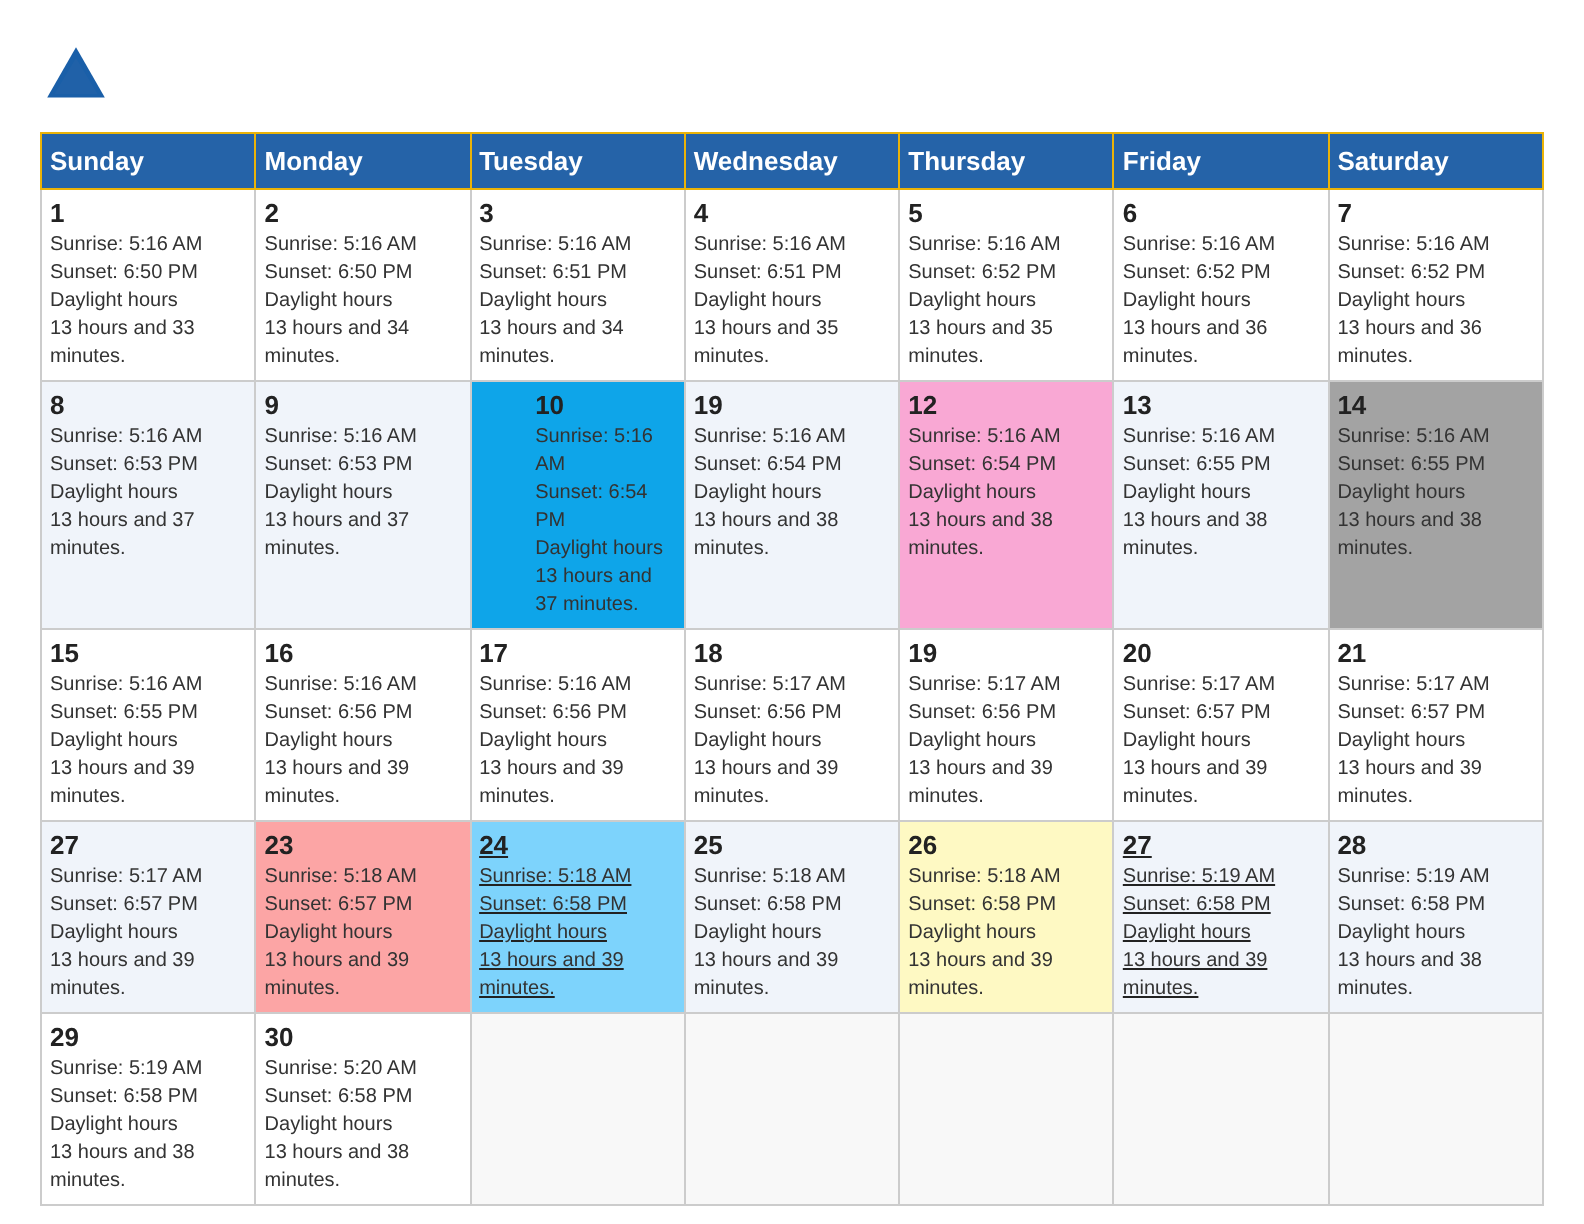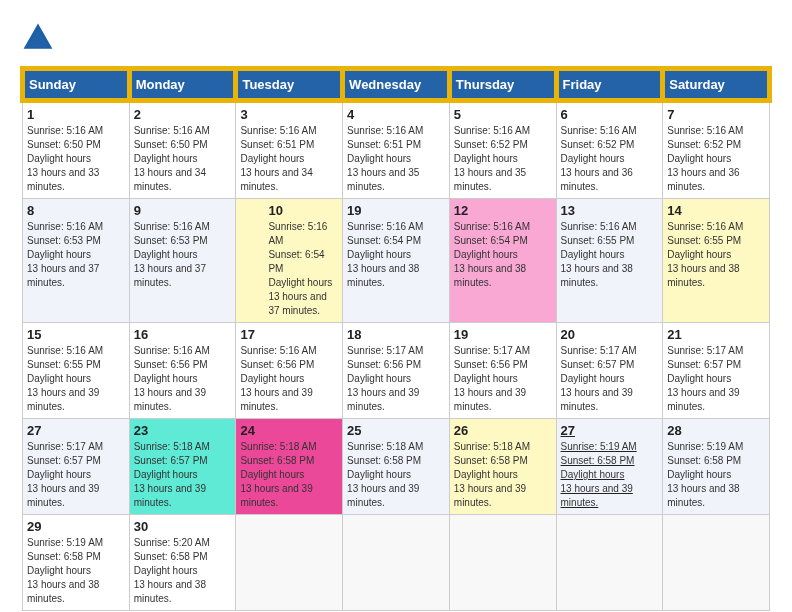--- a/index.html
+++ b/index.html
@@ -49,21 +49,21 @@
       border-collapse: collapse;
       table-layout: fixed;
     }
     thead tr th {
       background-color: #2563a8;
       color: #fff;
       padding: 6px 4px;
       font-size: 13px;
       font-weight: bold;
       text-align: left;
-      border: 5px solid #eab308;
+      border: 1px solid #eab308;
     }
     tbody tr td {
       vertical-align: top;
       padding: 4px 4px;
       font-size: 10.5px;
       color: #222;
       border: 1px solid #ccc;
       background: #fff;
       height: 80px;
     }
@@ -150,37 +150,37 @@
       </tr>
       <tr>
         <td style="background: rgb(240, 244, 250);">
           <span class="day-num">8</span>
           <div class="day-info">Sunrise: 5:16 AM<br>Sunset: 6:53 PM<br>Daylight hours<br>13 hours and 37 minutes.</div>
         </td>
         <td style="background: rgb(240, 244, 250);">
           <span class="day-num">9</span>
           <div class="day-info">Sunrise: 5:16 AM<br>Sunset: 6:53 PM<br>Daylight hours<br>13 hours and 37 minutes.</div>
         </td>
-        <td style="background: #fef9c3; padding-left: 32px;">
+        <td style="background: #0ea5e9; padding-left: 32px;">
           <span class="day-num">10</span>
           <div class="day-info">Sunrise: 5:16 AM<br>Sunset: 6:54 PM<br>Daylight hours<br>13 hours and 37 minutes.</div>
         </td>
         <td style="background: rgb(240, 244, 250);">
           <span class="day-num">19</span>
           <div class="day-info">Sunrise: 5:16 AM<br>Sunset: 6:54 PM<br>Daylight hours<br>13 hours and 38 minutes.</div>
         </td>
         <td style="background: #f9a8d4;">
           <span class="day-num">12</span>
           <div class="day-info">Sunrise: 5:16 AM<br>Sunset: 6:54 PM<br>Daylight hours<br>13 hours and 38 minutes.</div>
         </td>
         <td style="background: rgb(240, 244, 250);">
           <span class="day-num">13</span>
           <div class="day-info">Sunrise: 5:16 AM<br>Sunset: 6:55 PM<br>Daylight hours<br>13 hours and 38 minutes.</div>
         </td>
-        <td style="background: #fef9c3;">
+        <td style="background: #a3a3a3;">
           <span class="day-num">14</span>
           <div class="day-info">Sunrise: 5:16 AM<br>Sunset: 6:55 PM<br>Daylight hours<br>13 hours and 38 minutes.</div>
         </td>
       </tr>
       <tr>
         <td>
           <span class="day-num">15</span>
           <div class="day-info">Sunrise: 5:16 AM<br>Sunset: 6:55 PM<br>Daylight hours<br>13 hours and 39 minutes.</div>
         </td>
         <td>
@@ -206,25 +206,25 @@
         <td>
           <span class="day-num">21</span>
           <div class="day-info">Sunrise: 5:17 AM<br>Sunset: 6:57 PM<br>Daylight hours<br>13 hours and 39 minutes.</div>
         </td>
       </tr>
       <tr>
         <td style="background: rgb(240, 244, 250);">
           <span class="day-num">27</span>
           <div class="day-info">Sunrise: 5:17 AM<br>Sunset: 6:57 PM<br>Daylight hours<br>13 hours and 39 minutes.</div>
         </td>
-        <td style="background: #5eead4;">
+        <td style="background: #fca5a5;">
           <span class="day-num">23</span>
           <div class="day-info">Sunrise: 5:18 AM<br>Sunset: 6:57 PM<br>Daylight hours<br>13 hours and 39 minutes.</div>
         </td>
-        <td style="background: #ec4899;">
+        <td style="background: #7dd3fc; text-decoration: underline;">
           <span class="day-num">24</span>
           <div class="day-info">Sunrise: 5:18 AM<br>Sunset: 6:58 PM<br>Daylight hours<br>13 hours and 39 minutes.</div>
         </td>
         <td style="background: rgb(240, 244, 250);">
           <span class="day-num">25</span>
           <div class="day-info">Sunrise: 5:18 AM<br>Sunset: 6:58 PM<br>Daylight hours<br>13 hours and 39 minutes.</div>
         </td>
         <td style="background: #fef9c3;">
           <span class="day-num">26</span>
           <div class="day-info">Sunrise: 5:18 AM<br>Sunset: 6:58 PM<br>Daylight hours<br>13 hours and 39 minutes.</div>

